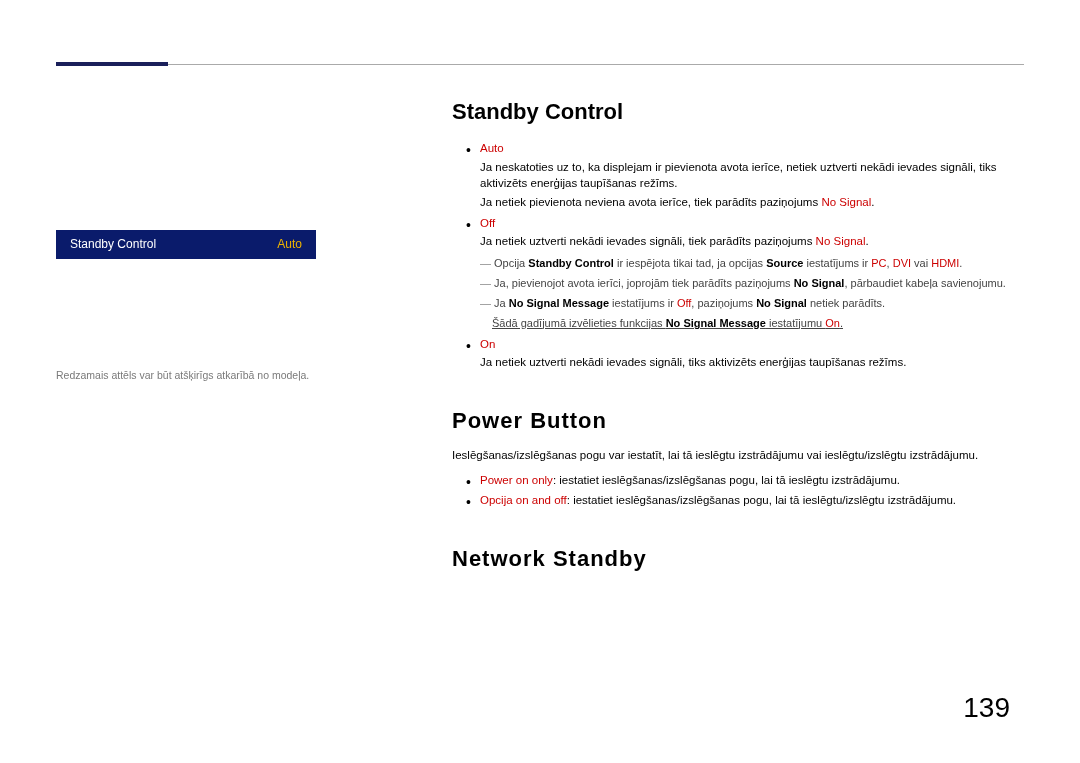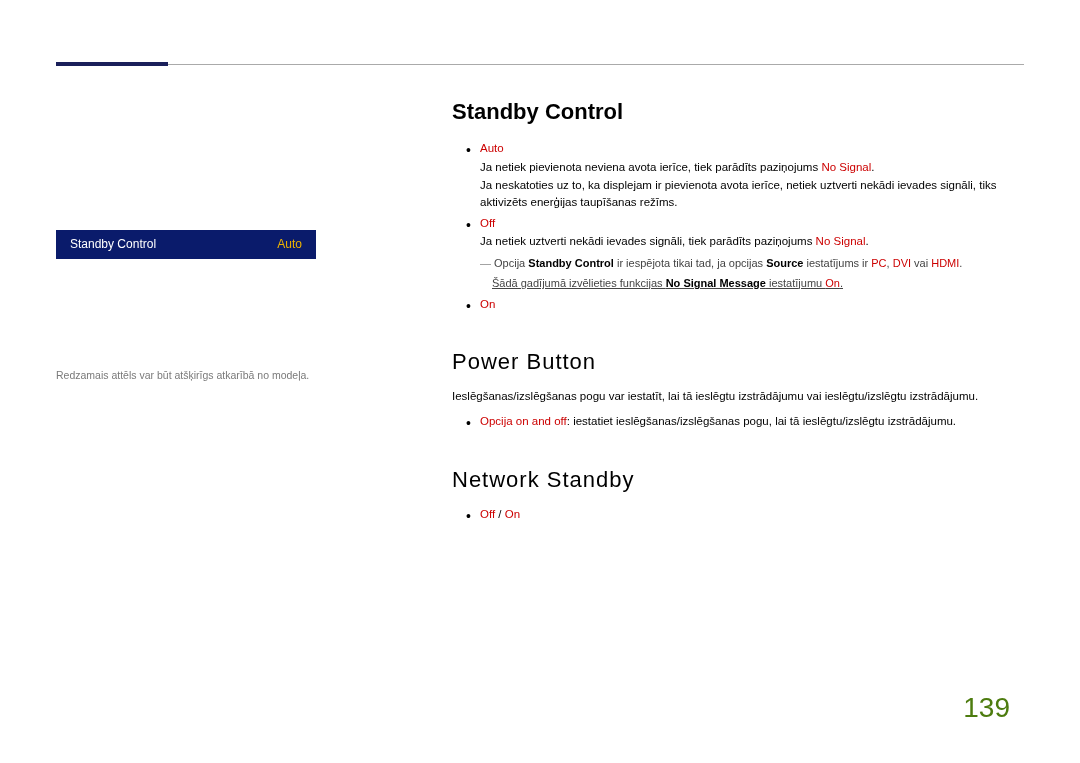--- a/index.html
+++ b/index.html
@@ -57,21 +57,21 @@
     left: 452px;
     right: 70px;
   }
   .h1 {
     font-size: 22px;
     font-weight: 600;
     margin-bottom: 12px;
   }
   .h2 {
     font-size: 22px;
-    font-weight: 400;
+    font-weight: 700;
     margin-top: 34px;
     margin-bottom: 10px;
     letter-spacing: 1px;
   }
   .intro { margin-bottom: 8px; font-size: 11.5px; }
   ul.squares { list-style: none; padding-left: 28px; }
   ul.squares>li { position: relative; margin-bottom: 4px; font-size: 11.5px; }
   ul.squares>li::before {
     content: "•";
     position: absolute;
@@ -87,21 +87,21 @@
   .dash-notes p { font-size: 11px; color: #444; margin-bottom: 4px; text-indent: -12px; padding-left: 12px; }
   .dash-notes p::before { content: "― "; color: #888; }
   .dash-notes .sub { padding-left: 12px; text-indent: 0; text-decoration: underline; }
   .dash-notes .sub::before { content: ""; }
   .bold { font-weight: 600; color: #000; }
   .page-num {
     position: absolute;
     right: 70px;
     bottom: 34px;
     font-size: 28px;
-    color: #4d7c0f;
+    color: #000000;
     font-weight: 300;
   }
 </style>
 </head>
 <body>
 
 <div class="accent-bar"></div>
 <div class="top-rule"></div>
 
 <div class="sidebar">
@@ -112,57 +112,62 @@
   <div class="side-note">Redzamais attēls var būt atšķirīgs atkarībā no modeļa.</div>
 </div>
 
 <div class="main">
 
   <div class="h1">Standby Control</div>
 
   <ul class="squares">
     <li>
       <span class="li-title">Auto</span>
+      <div class="body-sub">Ja neskatoties uz to, ka displejam ir pievienota avota ierīce, netiek uztverti nekādi ievades signāli, tiks aktivizēts enerģijas taupīšanas režīms.</div>
       <div class="body-sub">
         <span>Ja netiek pievienota neviena avota ierīce, tiek parādīts paziņojums </span><span class="red">No Signal</span><span>.</span>
       </div>
-      <div class="body-sub">Ja neskatoties uz to, ka displejam ir pievienota avota ierīce, netiek uztverti nekādi ievades signāli, tiks aktivizēts enerģijas taupīšanas režīms.</div>
     </li>
     <li>
       <span class="li-title">Off</span>
       <div class="body-sub">
         <span>Ja netiek uztverti nekādi ievades signāli, tiek parādīts paziņojums </span><span class="red">No Signal</span><span>.</span>
       </div>
     </li>
   </ul>
 
   <div class="dash-notes">
     <p>
       <span>Opcija </span><span class="bold">Standby Control</span><span> ir iespējota tikai tad, ja opcijas </span><span class="bold">Source</span><span> iestatījums ir </span><span class="red">PC</span><span>, </span><span class="red">DVI</span><span> vai </span><span class="red">HDMI</span><span>.</span>
     </p>
+    <p>
+      <span>Ja, pievienojot avota ierīci, joprojām tiek parādīts paziņojums </span><span class="red bold">No Signal</span><span>, pārbaudiet kabeļa savienojumu.</span>
+    </p>
+    <p>
+      <span>Ja </span><span class="bold">No Signal Message</span><span> iestatījums ir </span><span class="red">Off</span><span>, paziņojums </span><span class="bold">No Signal</span><span> netiek parādīts.</span>
+    </p>
     <p class="sub">
       <span>Šādā gadījumā izvēlieties funkcijas </span><span class="bold">No Signal Message</span><span> iestatījumu </span><span class="red">On</span><span>.</span>
     </p>
   </div>
 
   <ul class="squares">
     <li>
       <span class="li-title">On</span>
+      <div class="body-sub">Ja netiek uztverti nekādi ievades signāli, tiks aktivizēts enerģijas taupīšanas režīms.</div>
     </li>
   </ul>
 
   <div class="h2">Power Button</div>
   <p class="intro">Ieslēgšanas/izslēgšanas pogu var iestatīt, lai tā ieslēgtu izstrādājumu vai ieslēgtu/izslēgtu izstrādājumu.</p>
   <ul class="squares">
     <li>
+      <span class="red">Power on only</span><span>: iestatiet ieslēgšanas/izslēgšanas pogu, lai tā ieslēgtu izstrādājumu.</span>
+    </li>
+    <li>
       <span class="red">Opcija on and off</span><span>: iestatiet ieslēgšanas/izslēgšanas pogu, lai tā ieslēgtu/izslēgtu izstrādājumu.</span>
     </li>
   </ul>
 
   <div class="h2">Network Standby</div>
-  <ul class="squares">
-    <li>
-      <span class="red">Off</span><span> / </span><span class="red">On</span>
-    </li>
-  </ul>
 </div>
 
 <div class="page-num">139</div>
 
 </body></html>

